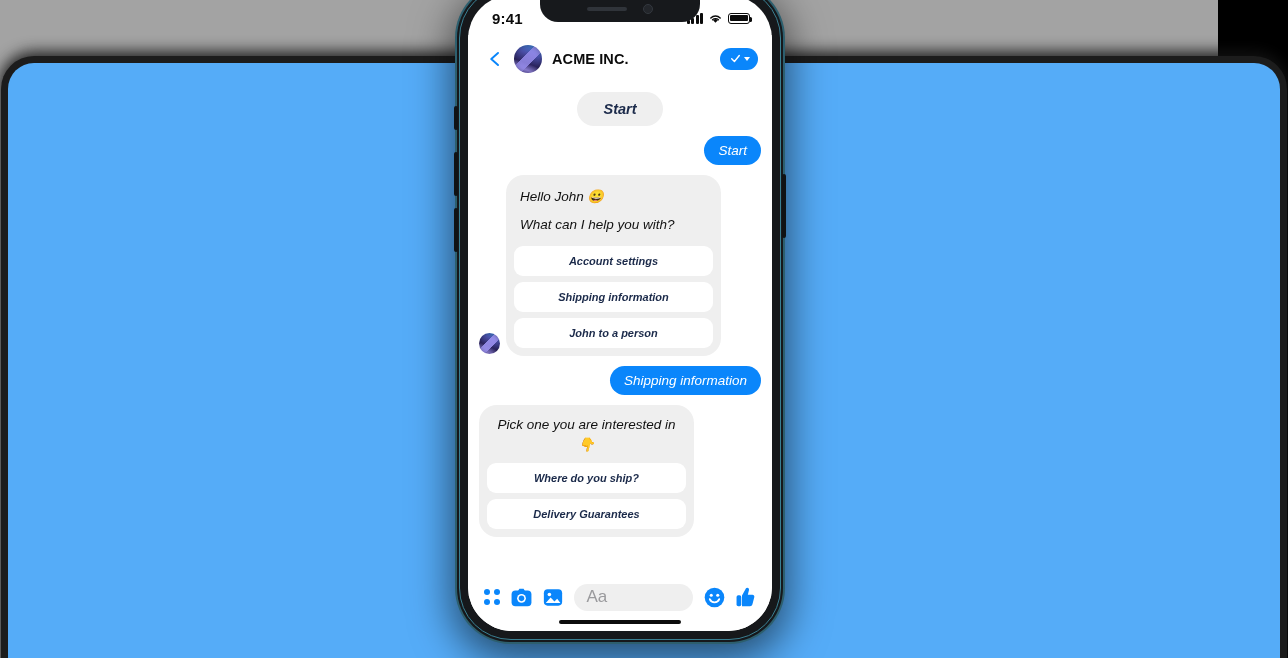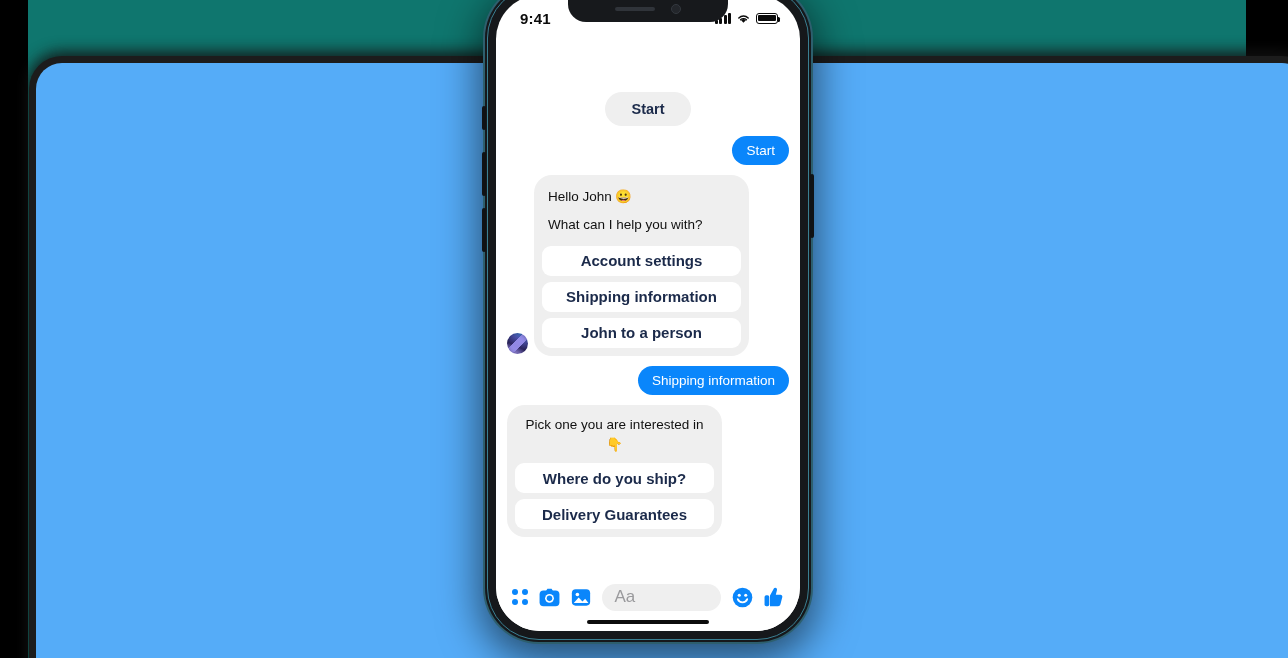--- a/index.html
+++ b/index.html
@@ -2,21 +2,21 @@
 <html><head>
 <meta charset="utf-8">
 <style>
   * { box-sizing: border-box; margin: 0; padding: 0; }
   html, body {
     width: 1288px; height: 658px;
     background: #000000;
     font-family: "Liberation Sans", sans-serif;
     overflow: hidden;
   }
-  #stage { position: relative; width: 1218px; height: 658px; background: #0f766e; margin-left: 28px; }
+  #stage { position: relative; width: 1218px; height: 658px; background: #a3a3a3; }
 
   
   .blue-panel {
     position: absolute;
     left: 8px; top: 63px;
     width: 1272px; height: 603px;
     background: #55ACF8;
     border-radius: 26px 26px 0 0;
     box-shadow: 0 0 0 7px #1c1c1c, 0 -3px 14px 9px rgba(20,20,20,0.85);
   }
@@ -108,21 +108,21 @@
     cursor: pointer; flex: 0 0 auto;
   }
   .caret-dn { width:0;height:0;border-left:3.2px solid transparent;border-right:3.2px solid transparent;
               border-top:4px solid #fff; }
 
   
   .convo {
     position: absolute; top: 87px; left: 0; right: 0; bottom: 0;
     padding: 10px 11px 0 11px; overflow: hidden;
   }
-  .row { display: flex; margin-bottom: 10px; }
+  .row { display: flex; margin-bottom: 10px; font-style: italic; }
   .row.center { justify-content: center; }
   .row.right  { justify-content: flex-end; }
   .row.left   { justify-content: flex-start; align-items: flex-end; gap: 6px; }
 
   .pill-grey {
     background: #EFEFEF; color: #1b2a4a; font-size: 14.5px; font-weight: 700;
     padding: 9px 26px; border-radius: 18px; cursor: pointer;
   }
   .pill-blue {
     background: #0A86FB; color: #fff; font-size: 13.5px; font-weight: 400;
@@ -140,21 +140,21 @@
     width: 100%; max-width: 215px;
   }
   .card-text {
     font-size: 13.5px; color: #111; padding: 0 6px; line-height: 1.5;
     margin-bottom: 8px;
   }
   .card-text + .card-text { margin-bottom: 10px; }
   .quick-btn {
     background: #fff; border-radius: 9px; height: 30px; margin-bottom: 6px;
     display: flex; align-items: center; justify-content: center;
-    font-size: 15px; font-weight: 700; color: #1b2a4a; cursor: pointer;
+    font-size: 11px; font-weight: 700; color: #1b2a4a; cursor: pointer;
   }
   .quick-btn:last-child { margin-bottom: 0; }
   .card.tight { padding-top: 10px; text-align: center; }
 
   
   .toolbar {
     position: absolute; bottom: 0; left: 0; right: 0; height: 56px;
     background: #ffffff; display: flex; align-items: center;
     padding: 0 16px 12px 16px; gap: 11px; z-index: 30;
   }
@@ -206,20 +206,33 @@
             <path d="M8 10.6 L5.4 7.8 a3.7 3.7 0 0 1 5.2 0 Z" fill="#0b0b0b"></path>
             <path d="M2.9 5.4 a7.3 7.3 0 0 1 10.2 0" stroke="#0b0b0b" stroke-width="1.6" fill="none" stroke-linecap="round"></path>
             <path d="M4.8 7.4 a4.6 4.6 0 0 1 6.4 0" stroke="#0b0b0b" stroke-width="1.5" fill="none" stroke-linecap="round"></path>
           </svg>
           <div class="batt">
               <i></i>
             </div>
         </div>
       </div>
 
+      <div class="chat-header">
+        <svg class="back-chevron" viewBox="0 0 24 24">
+          <path d="M16 4 L7 12 L16 20" stroke="#0A86FB" stroke-width="2.6" fill="none" stroke-linecap="round" stroke-linejoin="round"></path>
+        </svg>
+        <div class="brand-avatar"></div>
+        <div class="brand-name">ACME INC.</div>
+        <div class="verify-pill">
+          <svg width="13" height="13" viewBox="0 0 24 24">
+            <path d="M5 12.5 L10 17.5 L19 6.5" stroke="#fff" stroke-width="2.6" fill="none" stroke-linecap="round" stroke-linejoin="round"></path>
+          </svg>
+          <div class="caret-dn"></div>
+        </div>
+      </div>
 
       <div class="convo">
 
         <div class="row center">
           <div class="pill-grey">Start</div>
         </div>
 
         <div class="row right">
           <div class="pill-blue">Start</div>
         </div>

